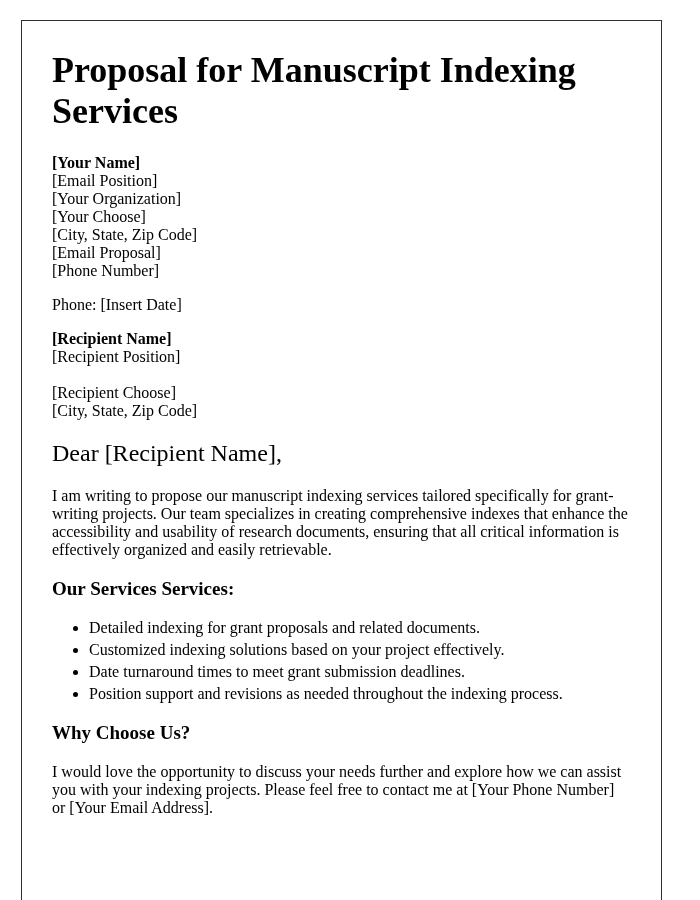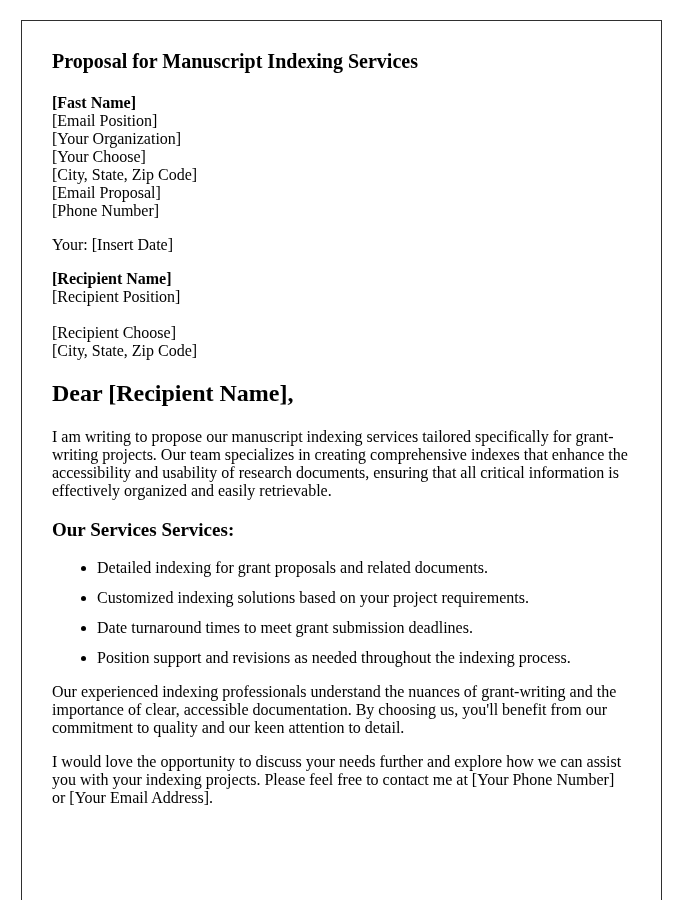--- a/index.html
+++ b/index.html
@@ -19,87 +19,87 @@
     margin: 20px 0 0 21px;
     width: 641px;
     min-height: 940px;
     border: 1px solid #2f2f2f;
     padding: 8px 30px 40px 30px;
     background: #ffffff;
     font-size: 16px;
     line-height: 1.125;
   }
   h1 {
-    font-size: 20px;
+    font-size: 36px;
     line-height: 1.15;
     font-weight: bold;
     margin: 21px 0;
   }
   h2 {
     font-size: 24px;
     line-height: 1.15;
-    font-weight: bold;
+    font-weight: normal;
     margin: 20px 0;
   }
   h3 {
     font-size: 19px;
     line-height: 1.15;
     font-weight: bold;
     margin: 19px 0;
   }
   p {
     margin: 16px 0;
   }
   ul {
     margin: 16px 0;
     padding-left: 33px;
   }
   li {
-    margin: 12px;
+    margin: 4px;
   }
 </style>
 </head>
 <body>
 
 <div class="page">
 
   <h1>Proposal for Manuscript Indexing Services</h1>
 
   <p>
-    <strong>[Fast Name]</strong><br>
+    <strong>[Your Name]</strong><br>
     <span>[Email Position]</span><br>
     <span>[Your Organization]</span><br>
     <span>[Your Choose]</span><br>
     <span>[City, State, Zip Code]</span><br>
     <span>[Email Proposal]</span><br>
     <span>[Phone Number]</span>
   </p>
 
-  <p>Your: [Insert Date]</p>
+  <p>Phone: [Insert Date]</p>
 
   <p>
     <strong>[Recipient Name]</strong><br>
     <span>[Recipient Position]</span><br>
     <br>
     <span>[Recipient Choose]</span><br>
     <span>[City, State, Zip Code]</span>
   </p>
 
   <h2>Dear [Recipient Name],</h2>
 
   <p>I am writing to propose our manuscript indexing services tailored specifically for grant-writing projects. Our team specializes in creating comprehensive indexes that enhance the accessibility and usability of research documents, ensuring that all critical information is effectively organized and easily retrievable.</p>
 
   <h3>Our Services Services:</h3>
 
   <ul>
     <li>Detailed indexing for grant proposals and related documents.</li>
-    <li>Customized indexing solutions based on your project requirements.</li>
+    <li>Customized indexing solutions based on your project effectively.</li>
     <li>Date turnaround times to meet grant submission deadlines.</li>
     <li>Position support and revisions as needed throughout the indexing process.</li>
   </ul>
 
+  <h3>Why Choose Us?</h3>
 
-  <p>Our experienced indexing professionals understand the nuances of grant-writing and the importance of clear, accessible documentation. By choosing us, you'll benefit from our commitment to quality and our keen attention to detail.</p>
 
 
   <p>I would love the opportunity to discuss your needs further and explore how we can assist you with your indexing projects. Please feel free to contact me at [Your Phone Number] or [Your Email Address].</p>
 
 </div>
 
 </body></html>

